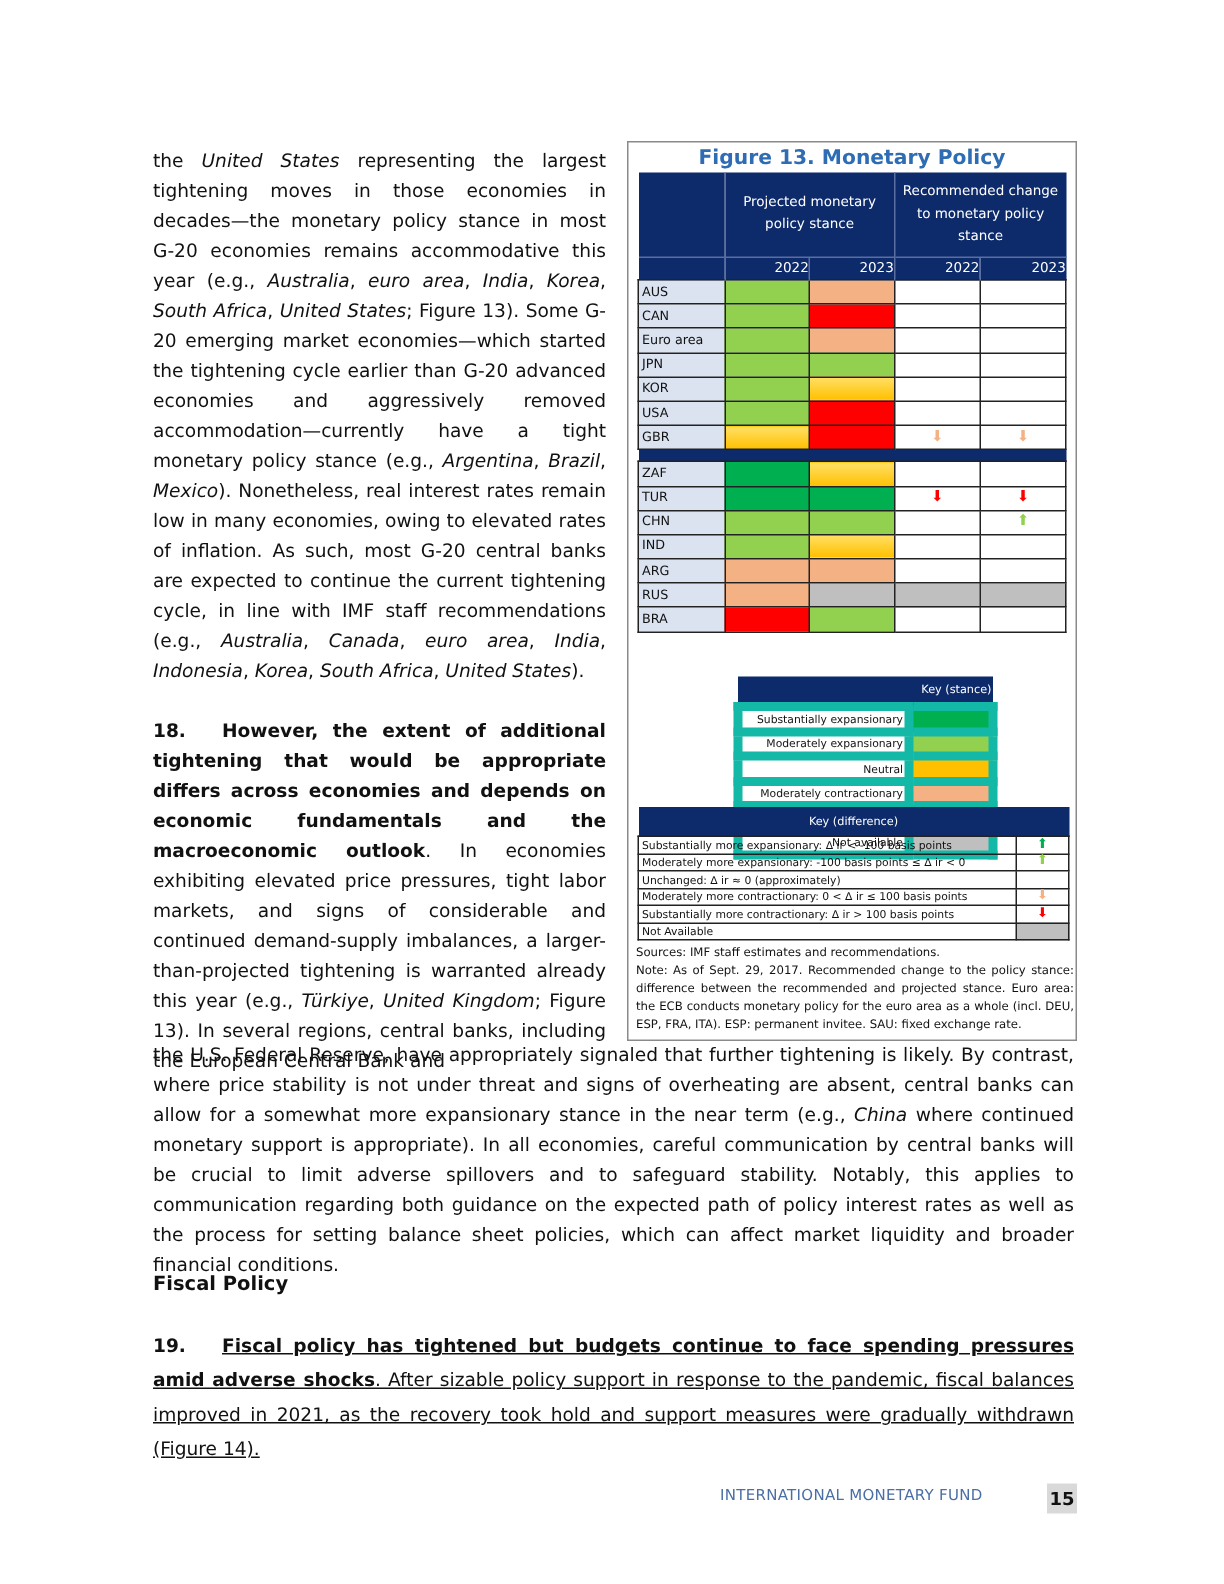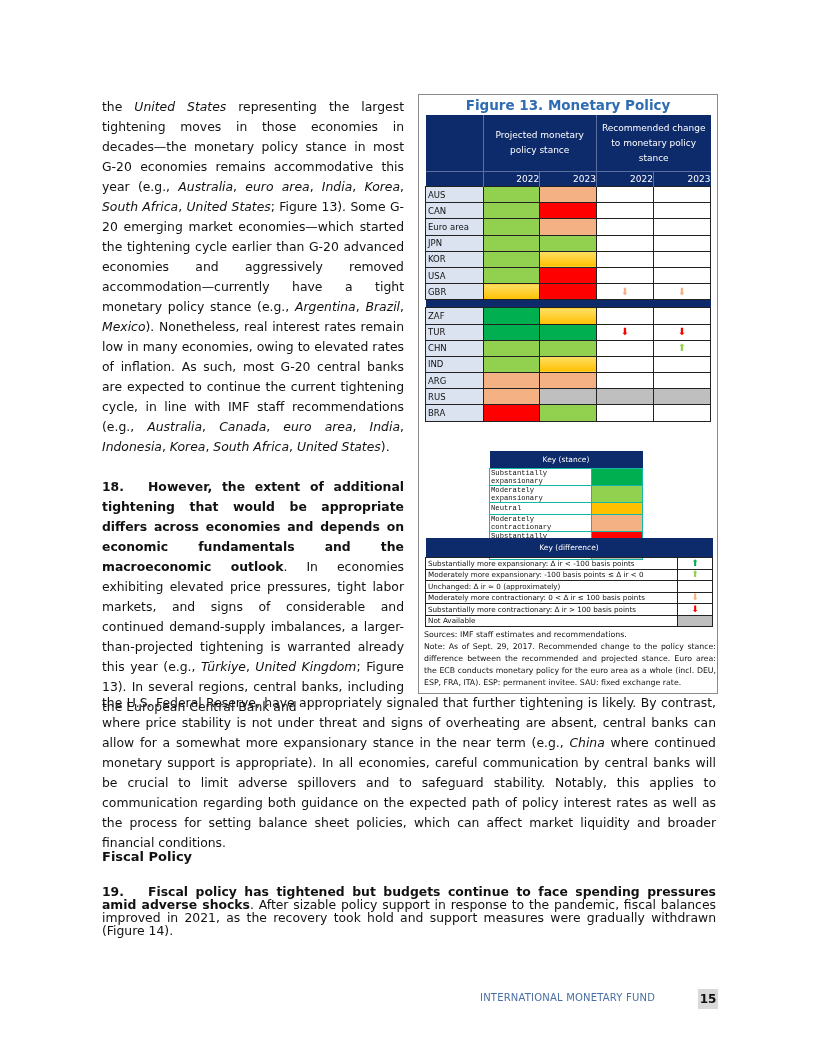--- a/index.html
+++ b/index.html
@@ -7,21 +7,21 @@
          font-family: "DejaVu Sans", sans-serif; color: #111; }
   .col-text { position: absolute; left: 102px; top: 97px; width: 302px;
               font-size: 12.4px; line-height: 20px; text-align: justify; }
   .col-text p { margin: 0; }
   .col-text p + p { margin-top: 20px; }
   .full-text { position: absolute; left: 102px; top: 693px; width: 614px;
                font-size: 12.4px; line-height: 20px; text-align: justify; }
   .full-text p { margin: 0; }
   .heading { position: absolute; left: 102px; top: 849px; font-size: 13px; font-weight: bold; }
   .para19 { position: absolute; left: 102px; top: 885px; width: 614px;
-            font-size: 12.4px; line-height: 13px; text-align: justify; }
+            font-size: 12.4px; line-height: 23px; text-align: justify; text-decoration: underline; }
   .para19 p { margin: 0; }
   .num { display: inline-block; width: 46px; }
   b { font-weight: bold; }
   i { font-style: italic; }
 
   .footer { position: absolute; top: 992px; left: 480px; font-size: 10px; color: #4a6fa5; letter-spacing: 0.2px; }
   .pgnum { position: absolute; top: 989px; left: 698px; width: 20px; height: 20px; background: #d9d9d9;
            font-size: 12px; font-weight: bold; text-align: center; line-height: 20px; }
 
   .figure { position: absolute; left: 418px; top: 94px; width: 300px; height: 600px;
@@ -33,23 +33,23 @@
   .hdr th { background: #0d2a6b; color: #fff; font-weight: normal; border-left: 1px solid #5a6fa0; }
   .hdr th:first-child { border-left: none; }
   .hdr1 th { height: 56px; font-size: 9px; line-height: 15px; }
   .hdr2 th { height: 14px; font-size: 9px; border-top: 1px solid #5a6fa0; text-align: right; }
   .row td { height: 15.2px; border: 1px solid #222; }
   .row td.lbl { background: #dbe3f1; color: #111; font-size: 8.5px; padding-left: 2px; width: 56px; text-align: left; }
   .row td.cell { width: 57px; }
   .row td.arr { text-align: center; font-size: 10px; line-height: 10px; }
   .sep td { height: 7px; background: #0d2a6b; border: none; }
 
-  .key-stance { position: absolute; left: 70px; top: 356px; width: 154px; border-collapse: collapse; font-size: 7.2px; }
+  .key-stance { position: absolute; left: 70px; top: 356px; width: 176px; border-collapse: collapse; font-size: 7.2px; text-align: right; }
   .key-stance th { background: #0d2a6b; color: #fff; font-weight: normal; height: 15px; font-size: 7.5px; }
-  .key-stance td { border: 1px solid #14b8a6; height: 10.5px; padding: 0 1px; font-family: Liberation Mono, monospace; }
+  .key-stance td { border: 6px solid #14b8a6; height: 10.5px; padding: 0 1px; }
   .key-stance td.sw { width: 48px; }
 
   .key-diff { position: absolute; left: 6px; top: 443px; width: 288px; border-collapse: collapse; font-size: 7.2px; }
   .key-diff th { background: #0d2a6b; color: #fff; font-weight: normal; height: 17px; font-size: 7.5px; }
   .key-diff td { border: 1px solid #222; height: 10.5px; padding: 0 2px; }
   .key-diff td.sw { width: 30px; text-align: center; font-size: 9px; line-height: 9px; }
 
   .notes { position: absolute; left: 5px; top: 534px; width: 292px; font-size: 7.8px; line-height: 12px; text-align: justify; color: #111; }
   .notes p { margin: 0; }
 </style>

